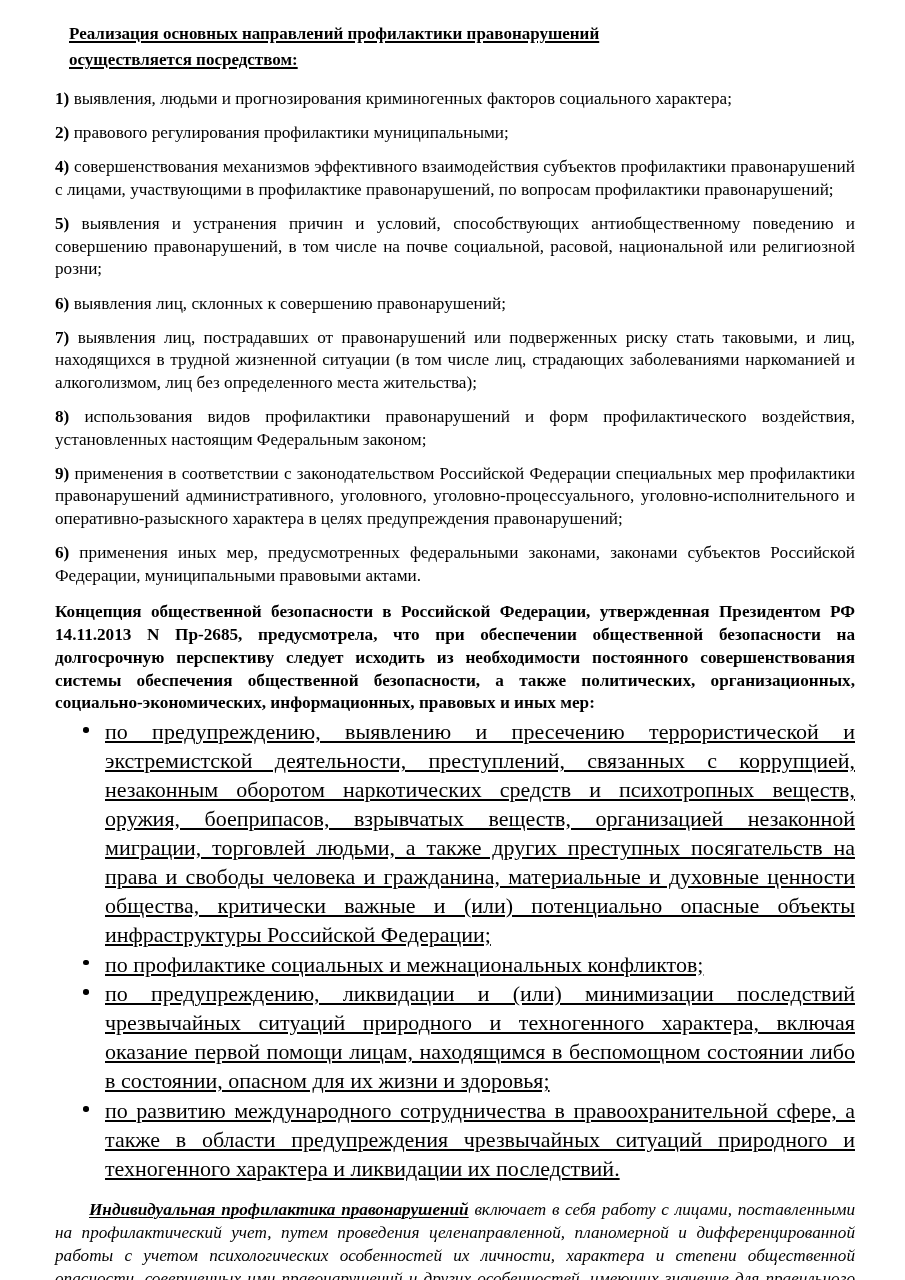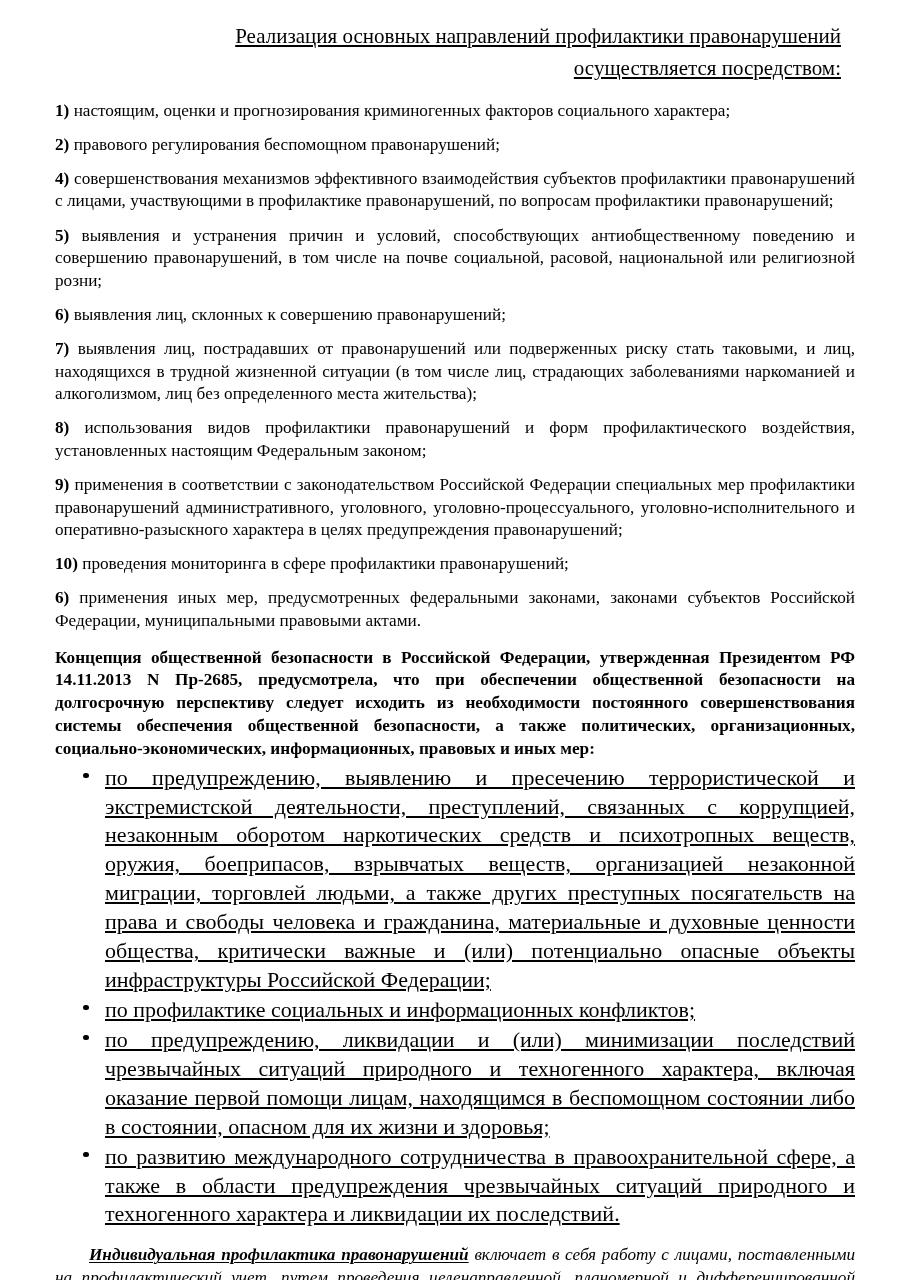--- a/index.html
+++ b/index.html
@@ -19,23 +19,23 @@
   .page {
     width: 905px;
     min-height: 1280px;
     box-sizing: border-box;
     padding: 22px 50px 18px 55px;
     background: #ffffff;
   }
 
   
   .doc-title {
-    text-align: right;
-    font-weight: normal;
-    font-size: 21px;
+    text-align: left;
+    font-weight: bold;
+    font-size: 17px;
     line-height: 1.42;
     margin: 0 0 16px 0;
     padding: 0 14px;
   }
   .doc-title .tline {
     display: inline-block;
     text-decoration: underline;
     text-underline-offset: 2px;
     text-decoration-thickness: 1.6px;
   }
@@ -116,25 +116,25 @@
 <div class="page">
 
   <h1 class="doc-title">
     <span class="tline l1">Реализация основных направлений профилактики правонарушений</span>
     <span class="tline l2">осуществляется посредством:</span>
   </h1>
 
   <div>
 
     <p class="clause">
-      <span class="num">1)</span><span> настоящим, оценки и прогнозирования криминогенных факторов социального характера;</span>
+      <span class="num">1)</span><span> выявления, людьми и прогнозирования криминогенных факторов социального характера;</span>
     </p>
 
     <p class="clause">
-      <span class="num">2)</span><span> правового регулирования беспомощном правонарушений;</span>
+      <span class="num">2)</span><span> правового регулирования профилактики муниципальными;</span>
     </p>
 
 
     <p class="clause">
       <span class="num">4)</span><span> совершенствования механизмов эффективного взаимодействия субъектов профилактики правонарушений с лицами, участвующими в профилактике правонарушений, по вопросам профилактики правонарушений;</span>
     </p>
 
     <p class="clause">
       <span class="num">5)</span><span> выявления и устранения причин и условий, способствующих антиобщественному поведению и совершению правонарушений, в том числе на почве социальной, расовой, национальной или религиозной розни;</span>
     </p>
@@ -148,38 +148,35 @@
     </p>
 
     <p class="clause">
       <span class="num">8)</span><span> использования видов профилактики правонарушений и форм профилактического воздействия, установленных настоящим Федеральным законом;</span>
     </p>
 
     <p class="clause">
       <span class="num">9)</span><span> применения в соответствии с законодательством Российской Федерации специальных мер профилактики правонарушений административного, уголовного, уголовно-процессуального, уголовно-исполнительного и оперативно-разыскного характера в целях предупреждения правонарушений;</span>
     </p>
 
-    <p class="clause">
-      <span class="num">10)</span><span> проведения мониторинга в сфере профилактики правонарушений;</span>
-    </p>
 
     <p class="clause">
       <span class="num">6)</span><span> применения иных мер, предусмотренных федеральными законами, законами субъектов Российской Федерации, муниципальными правовыми актами.</span>
     </p>
 
   </div>
 
   <p class="concept">Концепция общественной безопасности в Российской Федерации, утвержденная Президентом РФ 14.11.2013 N Пр-2685, предусмотрела, что при обеспечении общественной безопасности на долгосрочную перспективу следует исходить из необходимости постоянного совершенствования системы обеспечения общественной безопасности, а также политических, организационных, социально-экономических, информационных, правовых и иных мер:</p>
 
   <ul class="measures">
     <li>
       <span>по предупреждению, выявлению и пресечению террористической и экстремистской деятельности, преступлений, связанных с коррупцией, незаконным оборотом наркотических средств и психотропных веществ, оружия, боеприпасов, взрывчатых веществ, организацией незаконной миграции, торговлей людьми, а также других преступных посягательств на права и свободы человека и гражданина, материальные и духовные ценности общества, критически важные и (или) потенциально опасные объекты инфраструктуры Российской Федерации;</span>
     </li>
     <li>
-      <span>по профилактике социальных и информационных конфликтов;</span>
+      <span>по профилактике социальных и межнациональных конфликтов;</span>
     </li>
     <li>
       <span>по предупреждению, ликвидации и (или) минимизации последствий чрезвычайных ситуаций природного и техногенного характера, включая оказание первой помощи лицам, находящимся в беспомощном состоянии либо в состоянии, опасном для их жизни и здоровья;</span>
     </li>
     <li>
       <span>по развитию международного сотрудничества в правоохранительной сфере, а также в области предупреждения чрезвычайных ситуаций природного и техногенного характера и ликвидации их последствий.</span>
     </li>
   </ul>
 
   <p class="closing">

